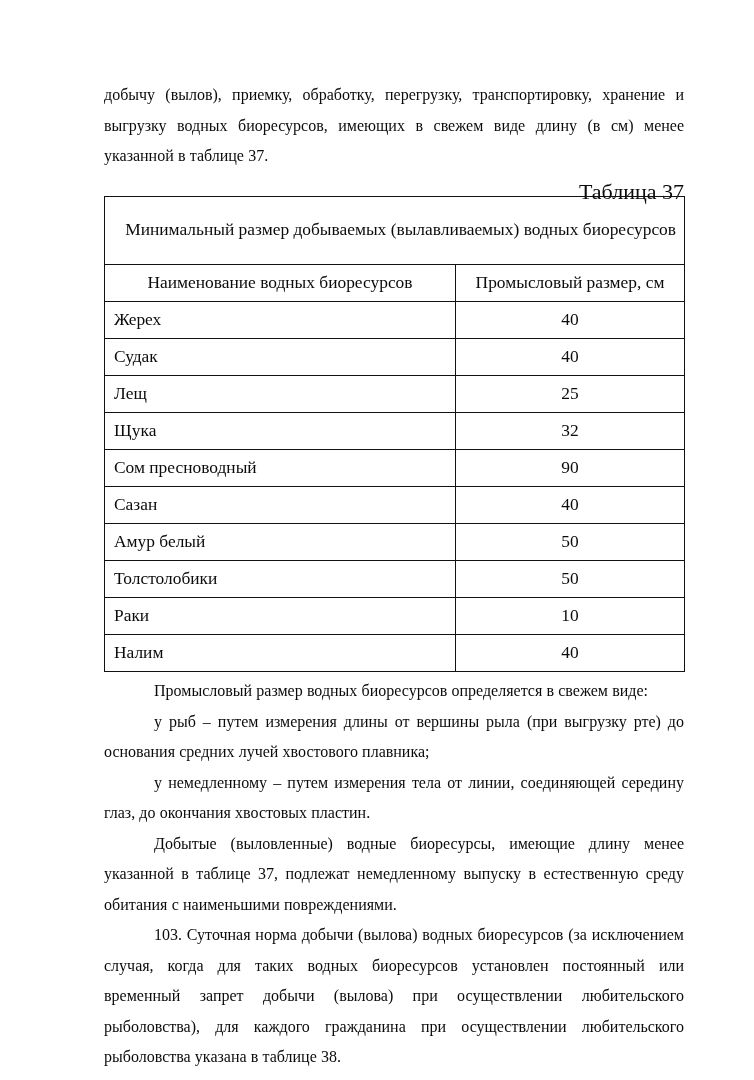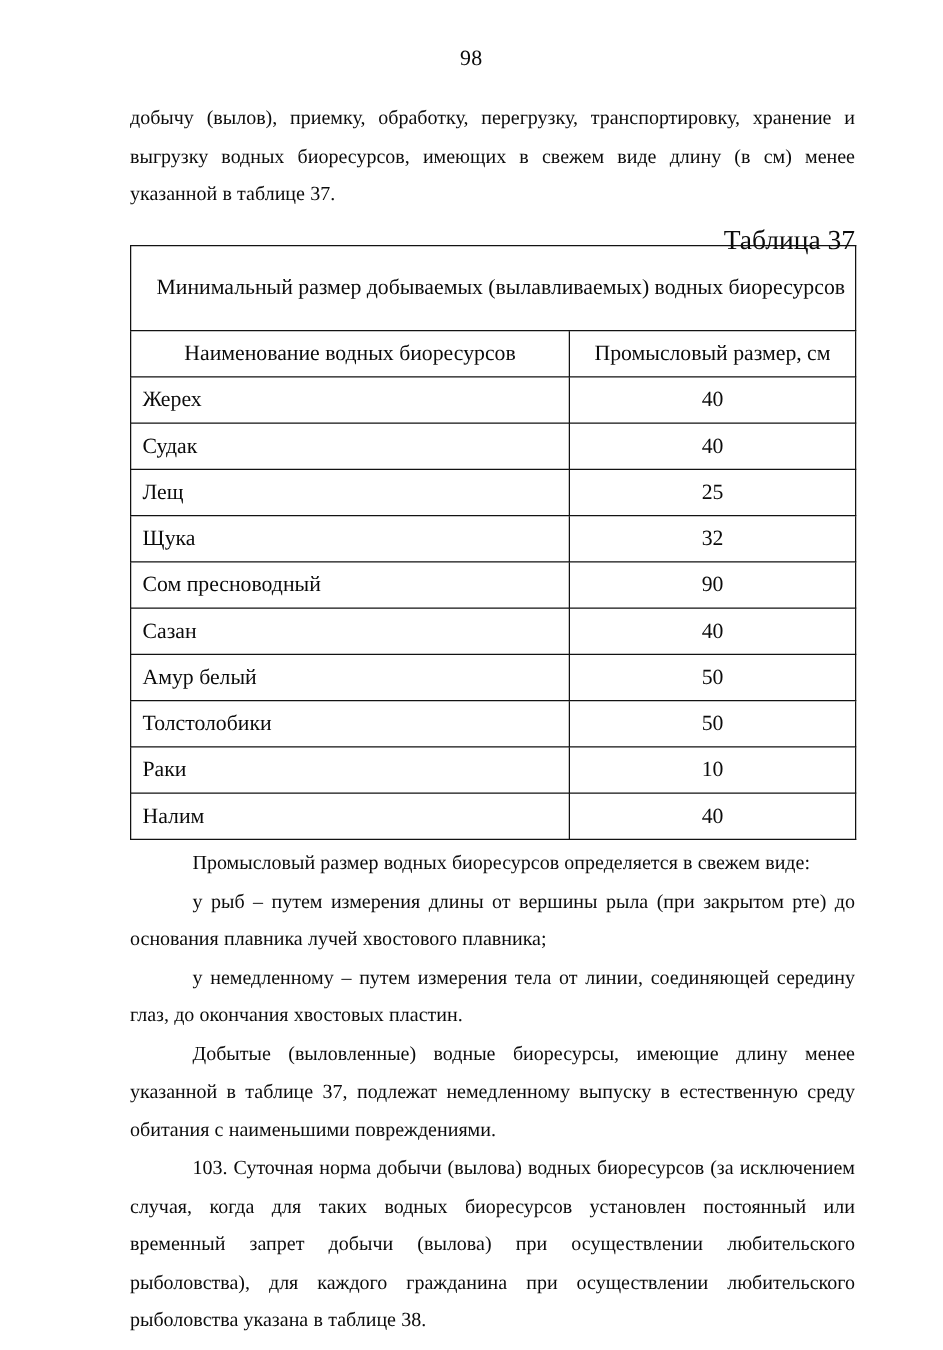--- a/index.html
+++ b/index.html
@@ -120,21 +120,20 @@
     top: 676px;
     width: 580px;
   }
   .lower p { margin: 0; }
 </style>
 </head>
 <body>
 
 <div class="page">
 
-  <div class="page-number">98</div>
 
   <div class="content">
     <p class="body-text no-indent">добычу (вылов), приемку, обработку, перегрузку, транспортировку, хранение и выгрузку водных биоресурсов, имеющих в свежем виде длину (в см) менее указанной в таблице 37.</p>
     <p class="table-caption">Таблица 37</p>
   </div>
 
   <div class="table-wrap">
     <table class="fish-table">
       <colgroup>
         <col class="c-name">
@@ -188,19 +187,19 @@
         <tr>
           <td class="name-cell">Налим</td>
           <td class="size-cell">40</td>
         </tr>
       </tbody>
     </table>
   </div>
 
   <div class="lower">
     <p class="body-text indent">Промысловый размер водных биоресурсов определяется в свежем виде:</p>
-    <p class="body-text indent">у рыб – путем измерения длины от вершины рыла (при закрытом рте) до основания плавника лучей хвостового плавника;</p>
+    <p class="body-text indent">у рыб – путем измерения длины от вершины рыла (при выгрузку рте) до основания средних лучей хвостового плавника;</p>
     <p class="body-text indent">у немедленному – путем измерения тела от линии, соединяющей середину глаз, до окончания хвостовых пластин.</p>
     <p class="body-text indent">Добытые (выловленные) водные биоресурсы, имеющие длину менее указанной в таблице 37, подлежат немедленному выпуску в естественную среду обитания с наименьшими повреждениями.</p>
     <p class="body-text indent">103. Суточная норма добычи (вылова) водных биоресурсов (за исключением случая, когда для таких водных биоресурсов установлен постоянный или временный запрет добычи (вылова) при осуществлении любительского рыболовства), для каждого гражданина при осуществлении любительского рыболовства указана в таблице 38.</p>
   </div>
 
 </div>
 
 </body></html>

